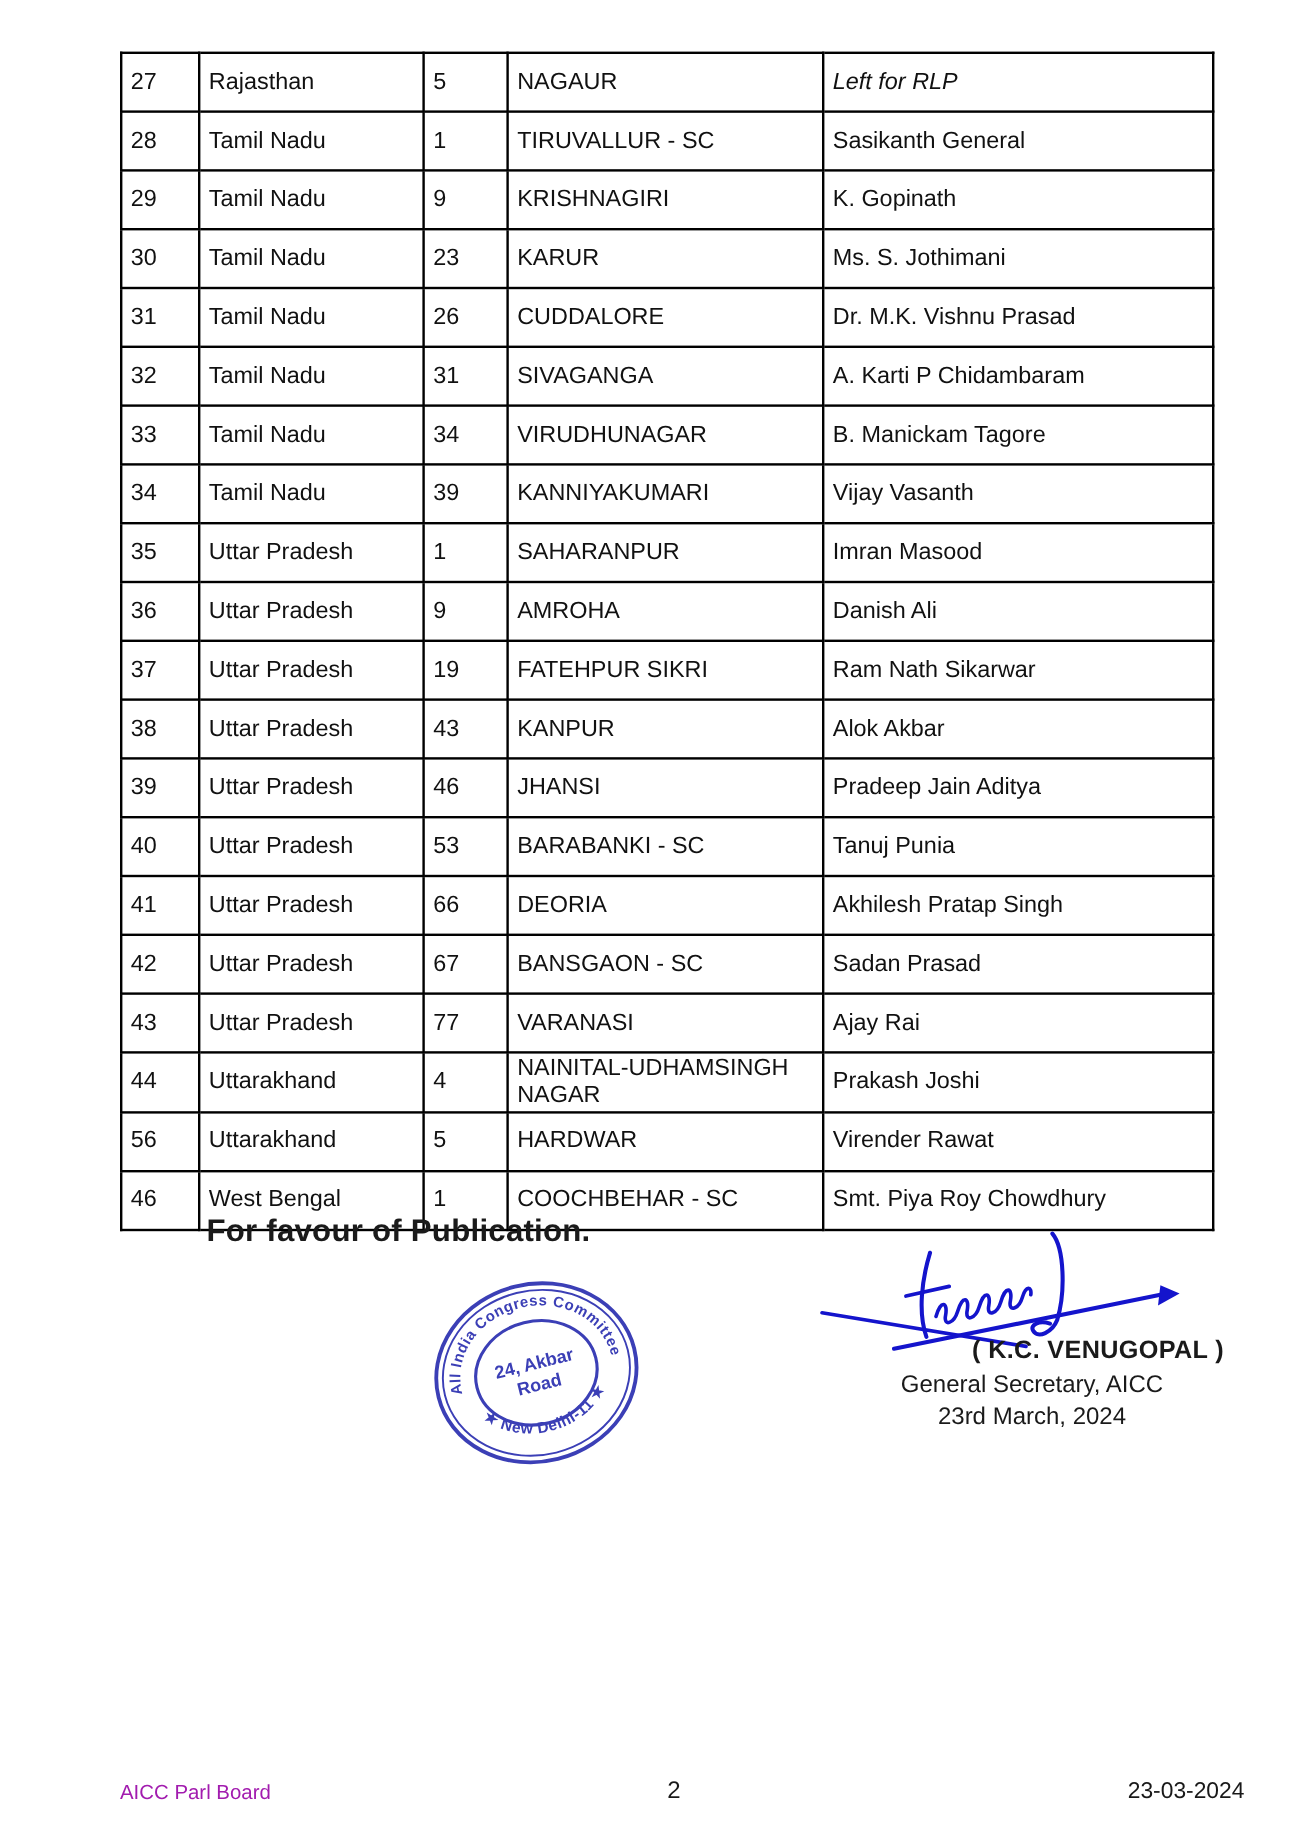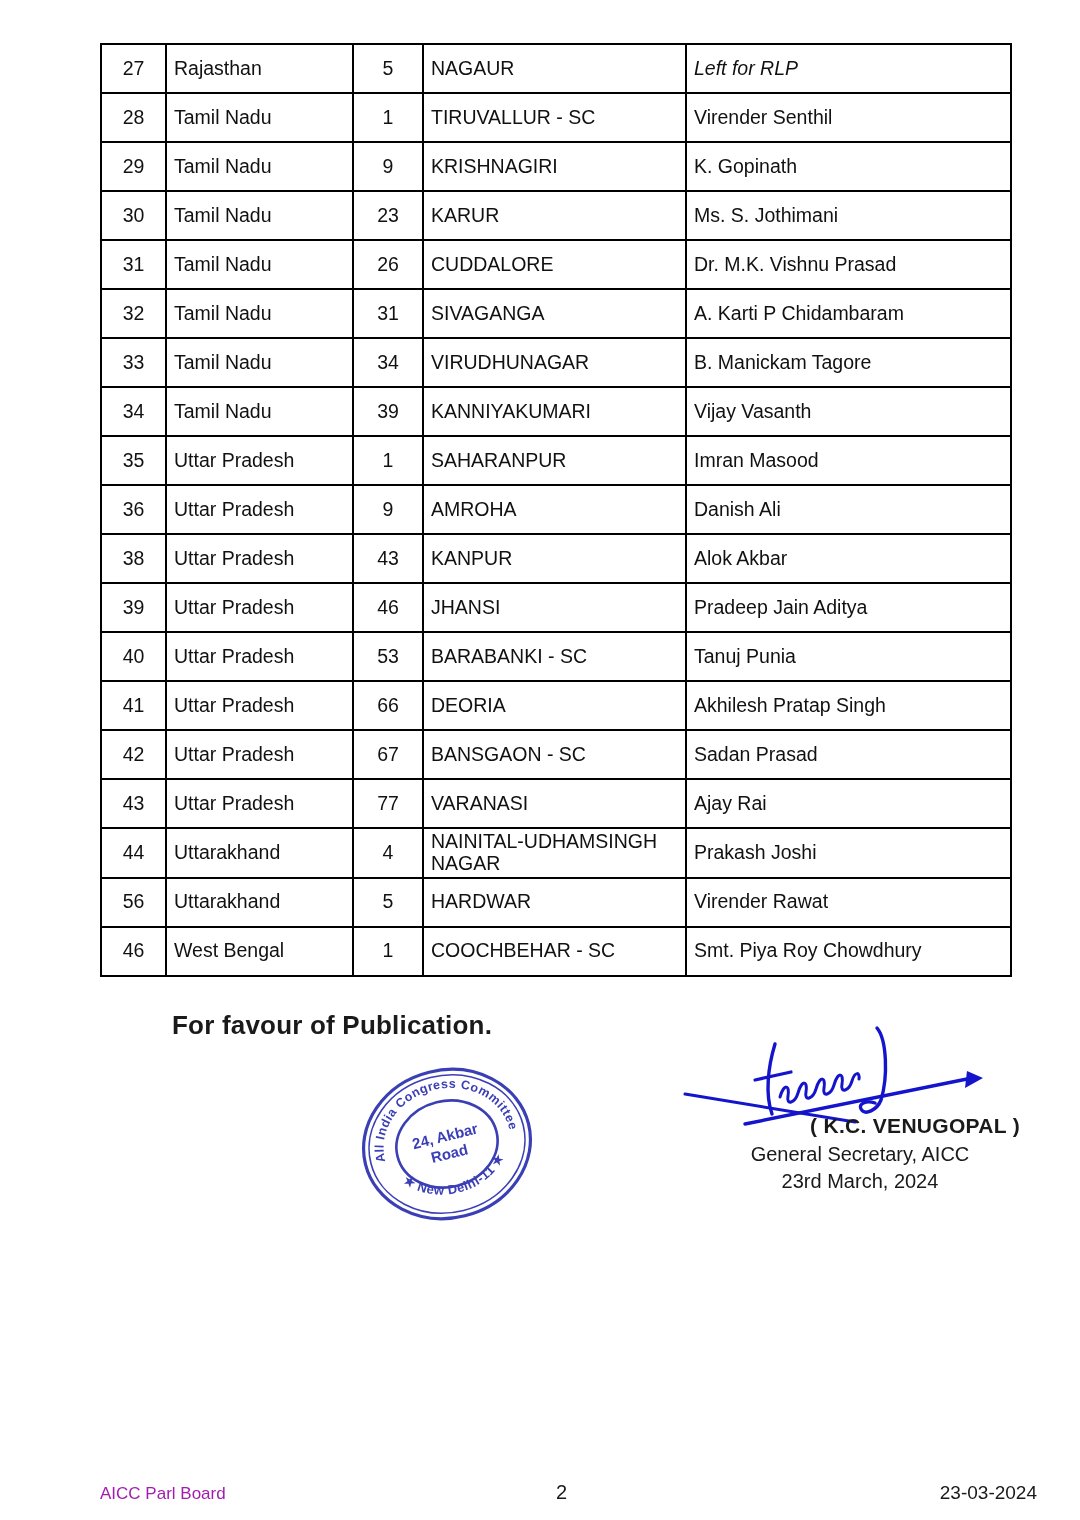--- a/index.html
+++ b/index.html
@@ -17,21 +17,21 @@
   table.cand{
     position:absolute;left:100px;top:43px;width:910px;
     border-collapse:collapse;table-layout:fixed;
   }
   table.cand td{
     border:2px solid var(--border);
     font-size:19.5px;line-height:1.12;
     padding:2px 7px;height:43px;vertical-align:middle;
     color:#111;overflow:hidden;
   }
-  td.c{text-align:center;padding:2px 2px;margin-left:32px;}
+  td.c{text-align:left;padding:2px 2px;margin-left:32px;}
   td.italic{font-style:italic;border-radius:12px;}
   .pub-note{
     position:absolute;left:172px;top:1010px;
     font-size:26px;font-weight:bold;letter-spacing:0.2px;
   }
   .stamp{position:absolute;left:354px;top:1060px;}
   .stamp text{fill:var(--stamp-blue);font-family:"Liberation Sans",sans-serif;font-weight:bold;}
   .stamp ellipse{stroke:var(--stamp-blue);fill:none;}
   .sig-strokes{position:absolute;left:655px;top:1012px;}
   .sig-strokes path{stroke:var(--sig-blue);fill:none;stroke-linecap:round;stroke-linejoin:round;}
@@ -66,21 +66,21 @@
       <td class="c">5</td>
       <td>NAGAUR</td>
       <td class="italic">Left for RLP</td>
     </tr>
 
     <tr>
       <td class="c">28</td>
       <td>Tamil Nadu</td>
       <td class="c">1</td>
       <td>TIRUVALLUR - SC</td>
-      <td>Virender Senthil</td>
+      <td>Sasikanth General</td>
     </tr>
 
     <tr>
       <td class="c">29</td>
       <td>Tamil Nadu</td>
       <td class="c">9</td>
       <td>KRISHNAGIRI</td>
       <td>K. Gopinath</td>
     </tr>
 
@@ -133,20 +133,27 @@
     </tr>
 
     <tr>
       <td class="c">36</td>
       <td>Uttar Pradesh</td>
       <td class="c">9</td>
       <td>AMROHA</td>
       <td>Danish Ali</td>
     </tr>
 
+    <tr>
+      <td class="c">37</td>
+      <td>Uttar Pradesh</td>
+      <td class="c">19</td>
+      <td>FATEHPUR SIKRI</td>
+      <td>Ram Nath Sikarwar</td>
+    </tr>
 
     <tr>
       <td class="c">38</td>
       <td>Uttar Pradesh</td>
       <td class="c">43</td>
       <td>KANPUR</td>
       <td>Alok Akbar</td>
     </tr>
 
     <tr>

